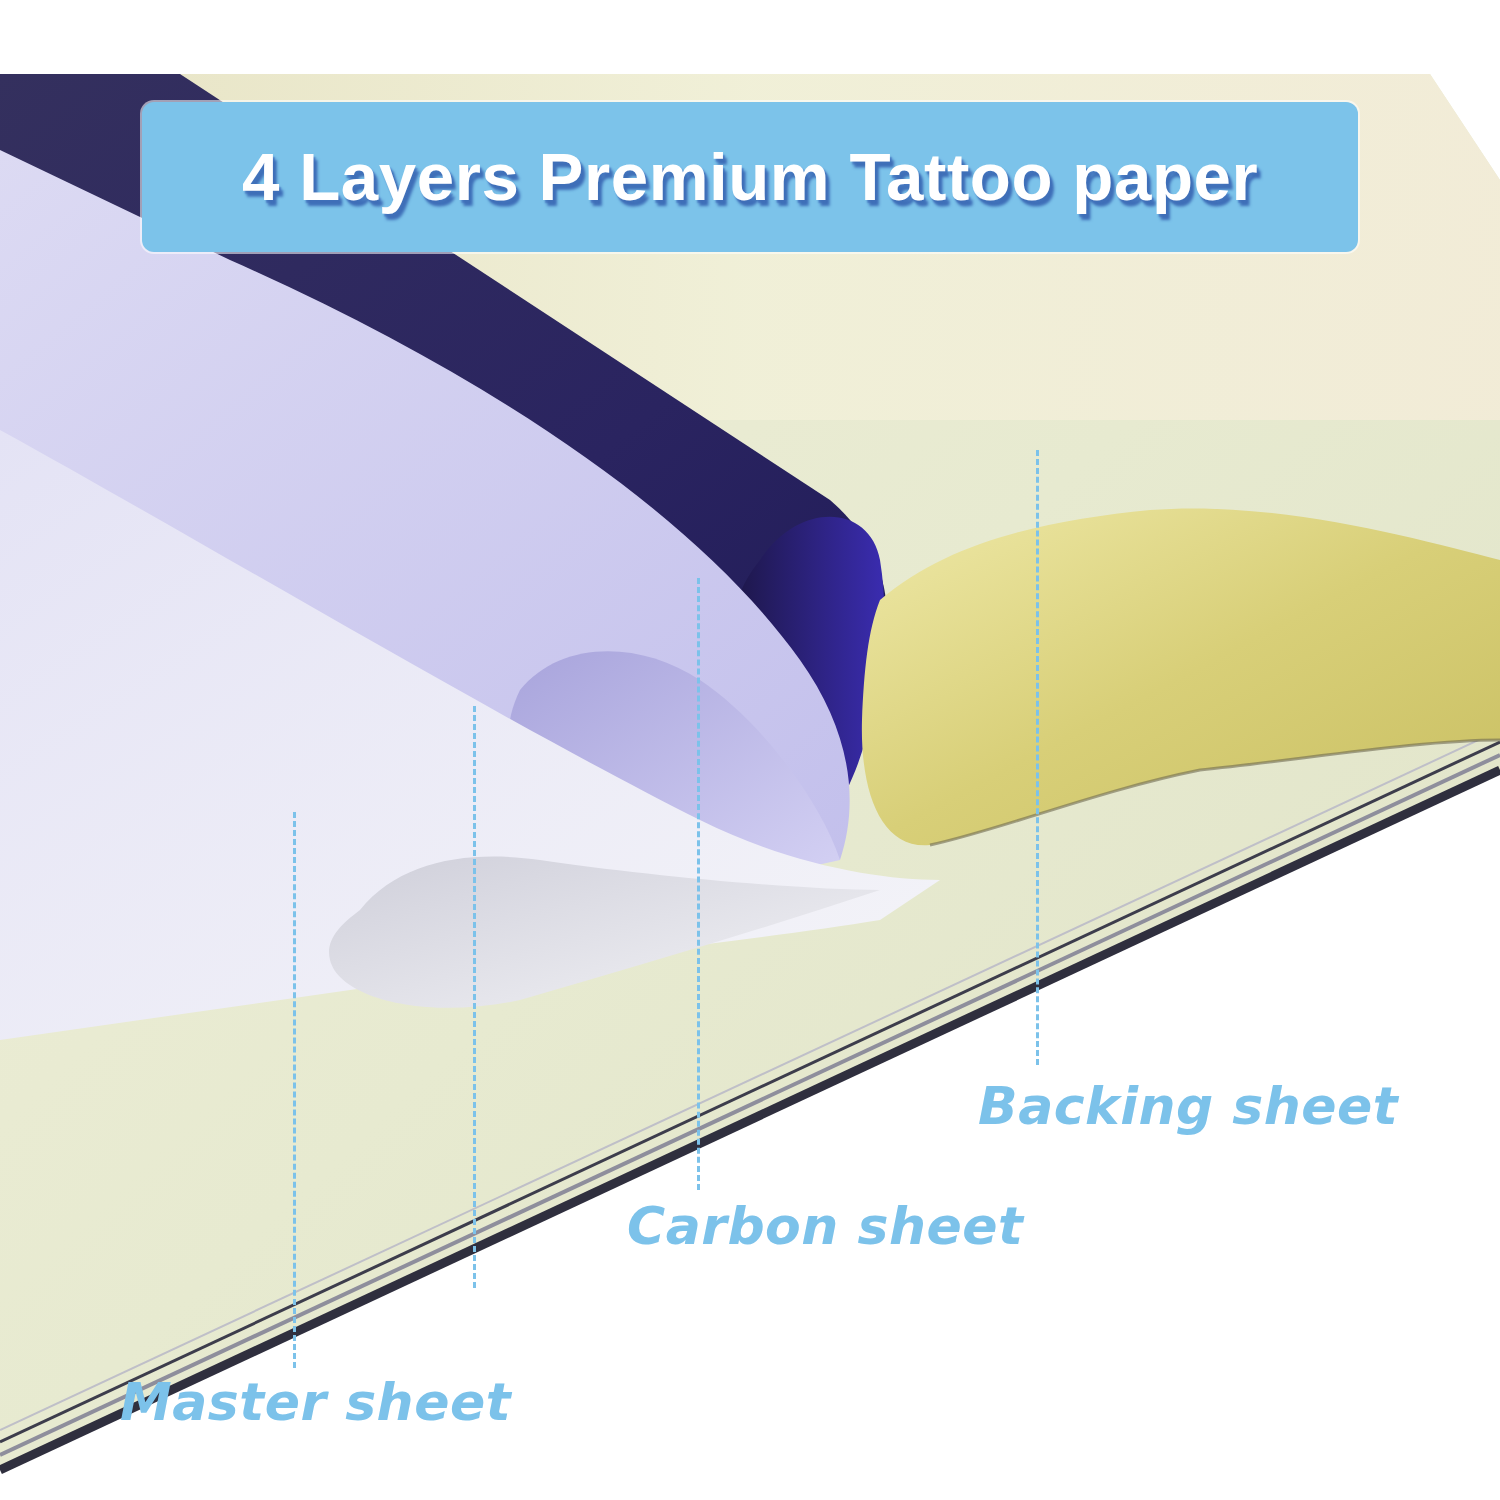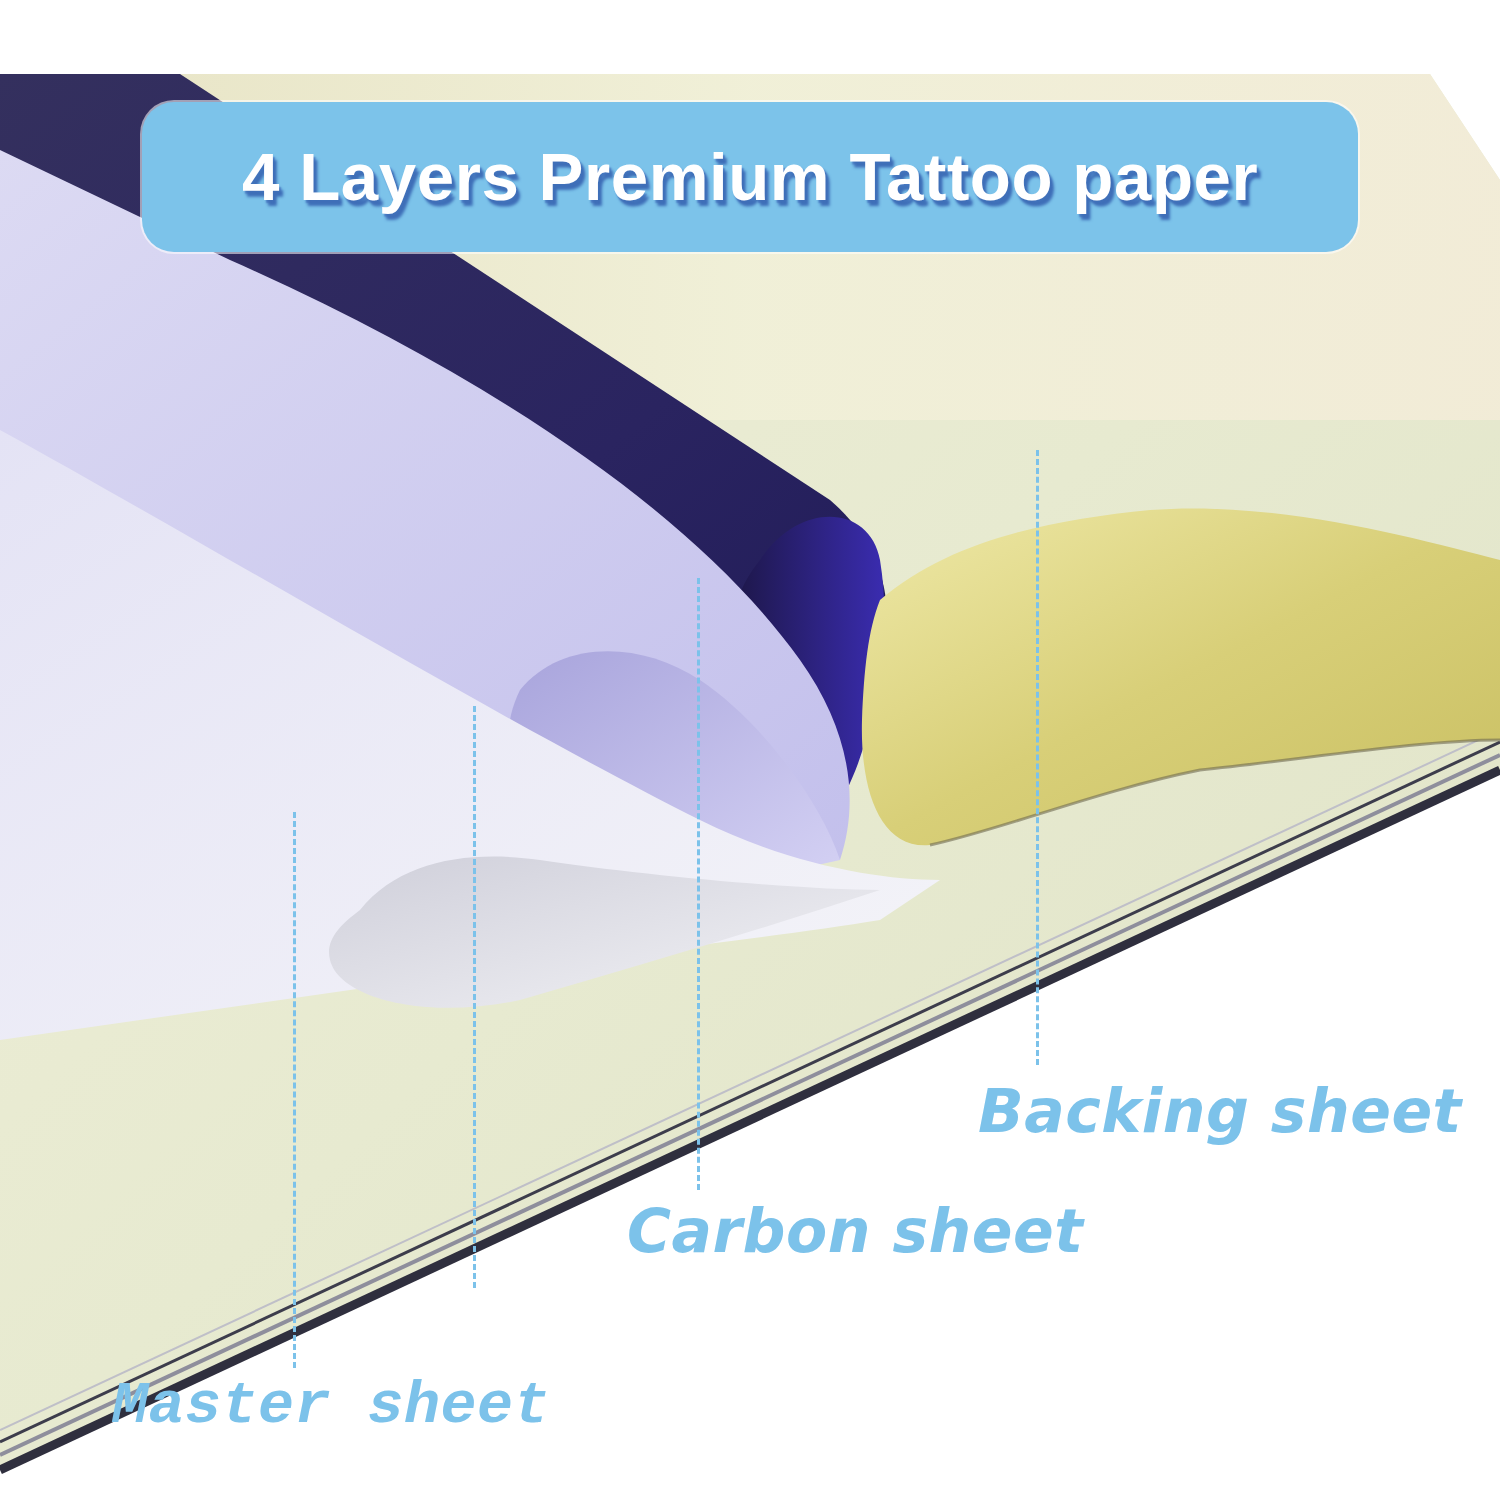--- a/index.html
+++ b/index.html
@@ -11,21 +11,21 @@
       background: #ffffff;
       font-family: "DejaVu Sans", "Liberation Sans", sans-serif;
     }
     svg.photo { position: absolute; left: 0; top: 0; }
     .banner {
       position: absolute;
       left: 142px;
       top: 102px;
       width: 1216px;
       height: 150px;
-      border-radius: 32px;
+      border-radius: 12px;
       background: #7cc3ea;
       box-shadow: 0 0 0 2px rgba(255,255,255,0.55);
       display: flex;
       align-items: center;
       justify-content: center;
     }
     .banner-title {
       font-family: "Liberation Sans", "DejaVu Sans", sans-serif;
       font-weight: 700;
       font-size: 66px;
@@ -34,21 +34,21 @@
       text-shadow: 4px 6px 3px #3f6fb8, 2px 3px 2px #4a7cc4;
       white-space: nowrap;
       transform: scaleX(1.02);
     }
     .label {
       position: absolute;
       font-family: "DejaVu Sans", "Liberation Sans", sans-serif;
       font-weight: 700;
       font-style: oblique;
       color: #7cc2ea;
-      font-size: 60px;
+      font-size: 52px;
       white-space: nowrap;
       letter-spacing: 0.5px;
     }
     .leader {
       position: absolute;
       width: 0;
       border-left: 3px dashed #7cc2ea;
     }
   </style>
 </head>
@@ -132,15 +132,15 @@
     <span class="banner-title">4 Layers Premium Tattoo paper</span>
   </div>
 
   <div class="leader" style="left:1036px; top:450px; height:615px;"></div>
   <div class="leader" style="left:697px; top:578px; height:612px;"></div>
   <div class="leader" style="left:473px; top:706px; height:582px;"></div>
   <div class="leader" style="left:293px; top:812px; height:556px;"></div>
 
   <div class="label" style="left:978px; top:1076px;">Backing sheet</div>
   <div class="label" style="left:627px; top:1196px;">Carbon sheet</div>
-  <div class="label" style="left:112px; top:1372px;font-family:Liberation Mono, monospace;">Master sheet</div>
+  <div class="label" style="left:120px; top:1372px;">Master sheet</div>
 
 </div>
 
 </body></html>

